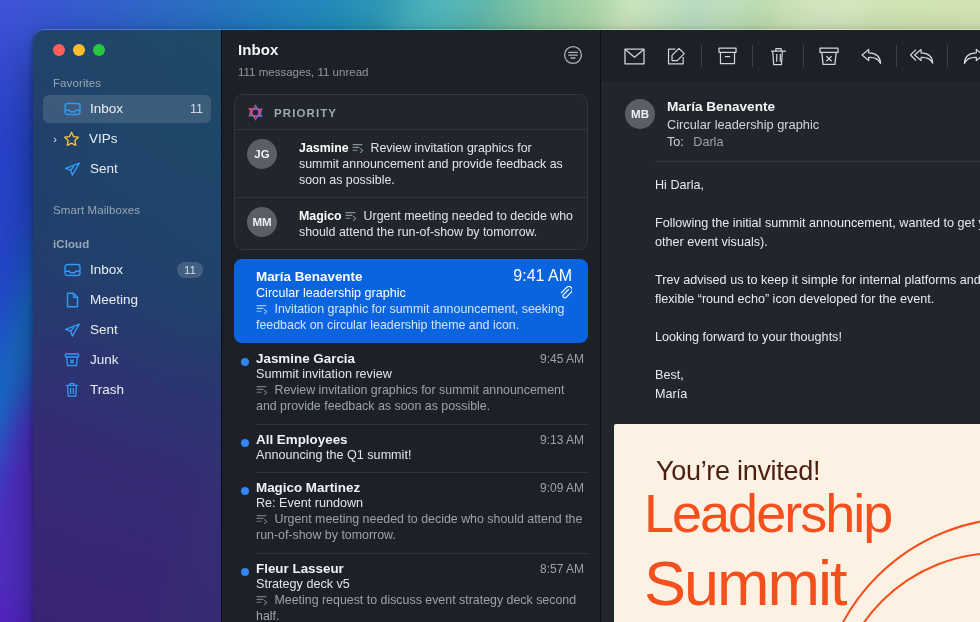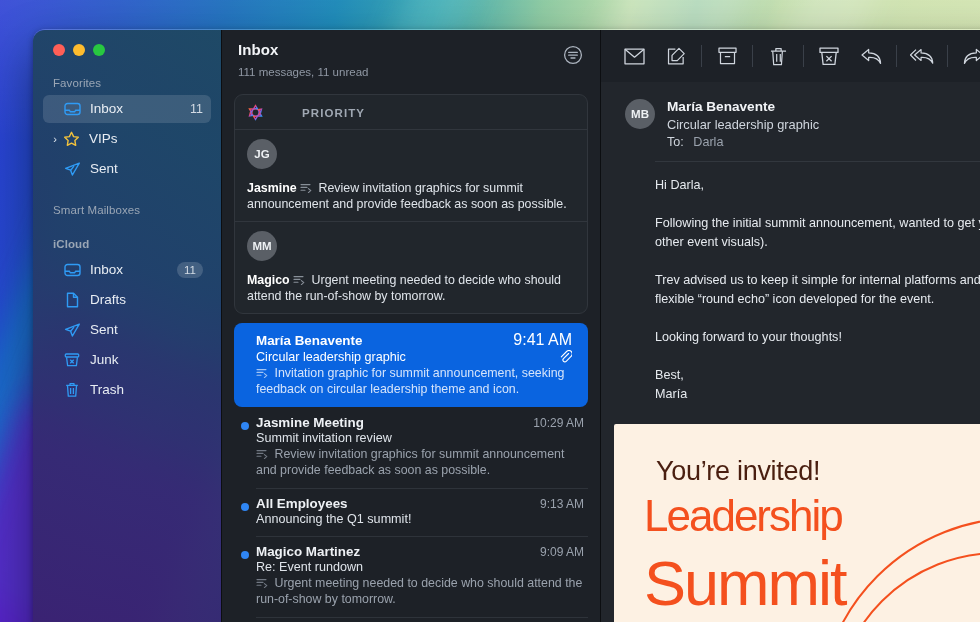--- a/index.html
+++ b/index.html
@@ -68,22 +68,22 @@
   .list-col { width:379px; flex:0 0 379px; background:#1d2127; border-left:1px solid #0c0e11; display:flex; flex-direction:column; }
   .list-head { padding:11px 16px 8px 16px; position:relative; }
   .list-head h1 { font-size:15px; font-weight:700; color:#f2f4f7; letter-spacing:.1px; }
   .list-head .sub { font-size:11.5px; color:#9098a4; margin-top:8px; }
   .filter-btn { position:absolute; right:15px; top:13px; width:24px; height:24px; }
 
   .priority-card {
     margin:8px 12px 0 12px; border:1px solid #31363d; border-radius:9px; background:#21262c;
   }
   .pri-head { display:flex; align-items:center; gap:10px; padding:9px 12px 8px 12px; }
-  .pri-head .ptitle { font-size:11.5px; font-weight:700; letter-spacing:1.1px; color:#a0a8b3;margin-left:28px; }
-  .pri-item { display:flex; gap:10px; padding:9px 12px 9px 12px; border-top:1px solid #31363d;flex-direction:column; }
+  .pri-head .ptitle { font-size:11.5px; font-weight:700; letter-spacing:1.1px; color:#a0a8b3; }
+  .pri-item { display:flex; gap:22px; padding:9px 12px 9px 12px; border-top:1px solid #31363d; }
   .pri-avatar {
     width:30px; height:30px; flex:0 0 30px; border-radius:50%; background:#5a5f66;
     color:#eef1f4; font-size:11.5px; font-weight:600; display:flex; align-items:center; justify-content:center;
   }
   .pri-text { font-size:12.4px; line-height:16px; color:#dfe4ea; padding-top:1px; }
   .pri-text b { color:#fff; font-weight:700; }
 
   .msgs { margin-top:9px; flex:1; overflow:hidden; }
   .msg { position:relative; padding:8px 16px 10px 34px; }
   .msg + .msg::before {
@@ -122,21 +122,21 @@
 
   .hr-line { height:1px; background:#32373e; margin:2px 0 0 54px; }
   .body-text { padding:14px 0 0 54px; font-size:12.6px; line-height:19px; color:#e6eaef; white-space:pre-line; }
 
   
   .invite {
     margin:20px 0 0 13px; background:#fdf1e3; height:258px; overflow:hidden; position:relative;
     border-radius:2px;
   }
   .inv-kicker { position:absolute; left:42px; top:32px; font-size:27px; color:#4a1f10; letter-spacing:-.3px; }
-  .inv-l1 { position:absolute; left:30px; top:62px;  font-size:44px; color:#f4501e; letter-spacing:-2px; line-height:1;margin-top:8px; }
+  .inv-l1 { position:absolute; left:30px; top:62px;  font-size:54px; color:#f4501e; letter-spacing:-2px; line-height:1; }
   .inv-l2 { position:absolute; left:30px; top:128px; font-size:63px; color:#f4501e; letter-spacing:-2px; line-height:1; }
   .ring { position:absolute; border:2px solid #f4501e; border-radius:50%; }
   .ring.a { right:-120px; bottom:-200px; width:330px; height:330px; }
   .ring.b { right:-175px; bottom:-235px; width:400px; height:400px; }
 
   svg { display:block; }
 </style>
 </head>
 <body>
 
@@ -209,21 +209,21 @@
     </div>
 
     <div class="row">
       <span class="gap"></span>
       <span class="ic">
         <svg width="15" height="16" viewBox="0 0 15 16" fill="none" stroke="#2f9bf5" stroke-width="1.4" stroke-linejoin="round">
           <path d="M2.5 1.3h6l4 4v9.4h-10z"></path>
             <path d="M8.5 1.3v4h4"></path>
         </svg>
       </span>
-      <span class="lbl">Drafts</span>
+      <span class="lbl">Meeting</span>
     </div>
 
     <div class="row">
       <span class="gap"></span>
       <span class="ic">
         <svg width="17" height="16" viewBox="0 0 17 16" fill="none" stroke="#2f9bf5" stroke-width="1.4" stroke-linejoin="round">
           <path d="M15.3 2.1L1.6 7.3l5 1.9 1.8 4.8z"></path>
             <path d="M6.6 9.2l3.4-4.1"></path>
         </svg>
       </span>
@@ -345,22 +345,22 @@
                 <path d="M8.4 5.6l2.3 2-2.3 2"></path>
             </svg>
           </span>
           <span>Invitation graphic for summit announcement, seeking feedback on circular leadership theme and icon.</span>
         </div>
       </div>
 
       <div class="msg">
         <span class="bullet"></span>
         <div class="top">
-          <span class="from">Jasmine Meeting</span>
-          <span class="time">10:29 AM</span>
+          <span class="from">Jasmine Garcia</span>
+          <span class="time">9:45 AM</span>
         </div>
         <div class="subj">
           <span class="sj">Summit invitation review</span>
         </div>
         <div class="snip">
           <span class="sum-glyph">
             <svg width="12" height="10" viewBox="0 0 12 10" fill="none" stroke="#8e96a2" stroke-width="1.1" stroke-linecap="round">
               <path d="M1 1.6h9M1 4.4h6M1 7.2h4"></path>
                 <path d="M8.4 5.6l2.3 2-2.3 2"></path>
             </svg>

